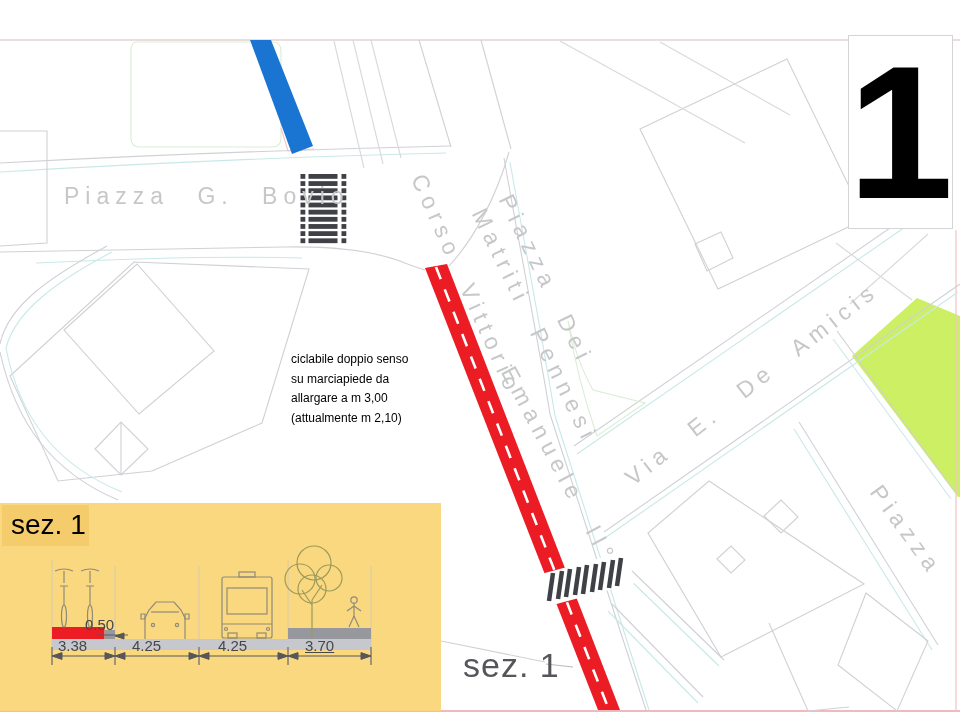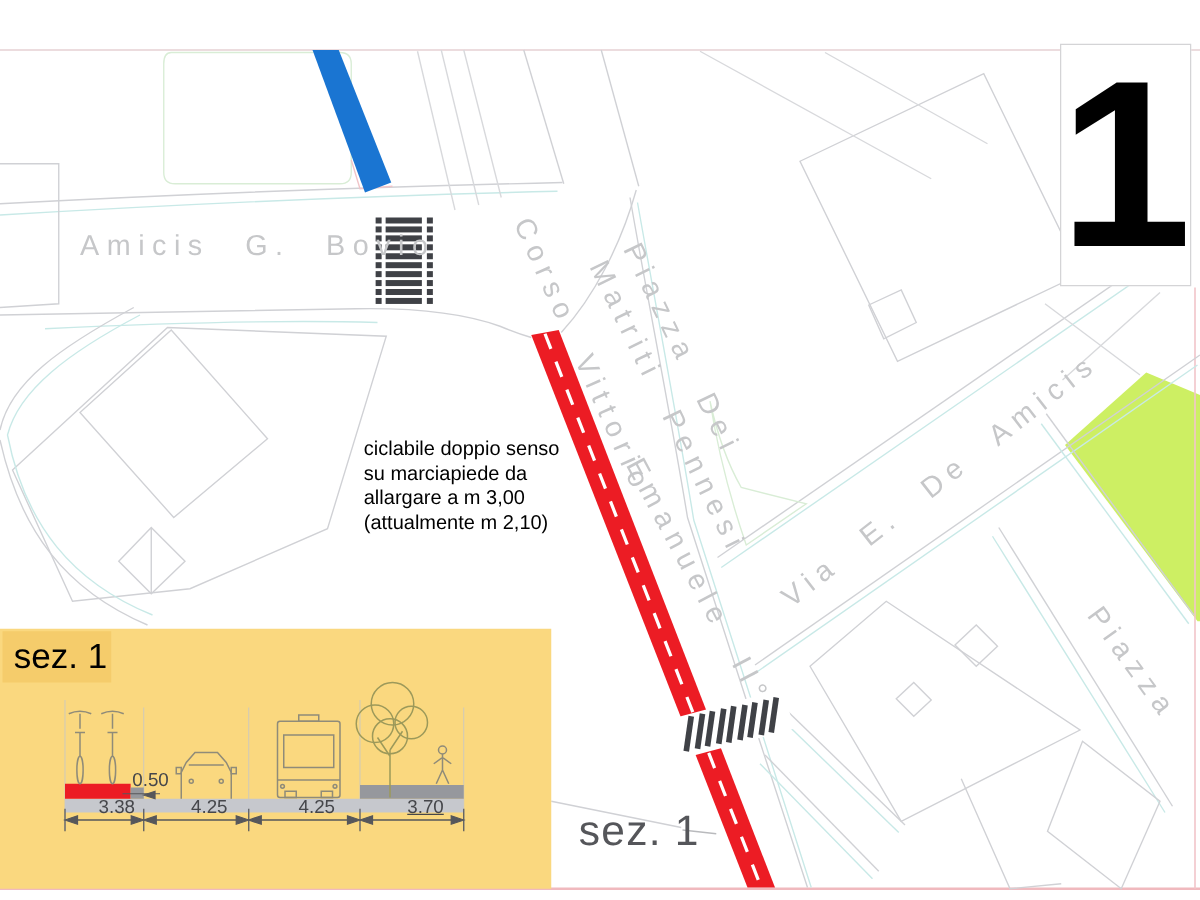--- a/index.html
+++ b/index.html
@@ -6,33 +6,33 @@
   #page{position:relative;width:960px;height:720px;overflow:hidden;background:#fff;
         font-family:"Liberation Sans",sans-serif;}
   svg{position:absolute;left:0;top:0;}
   .street-label{position:absolute;color:#c6c7c9;font-size:23px;letter-spacing:6px;
      word-spacing:16px;white-space:nowrap;transform-origin:0 0;z-index:4;}
   .rot66{transform:rotate(66deg);}
   .rot64{transform:rotate(64deg);}
   .rot62{transform:rotate(62deg);}
   .rotm38{transform:rotate(-38deg);}
   .rot54{transform:rotate(54deg);}
-  #annotation{position:absolute;left:291px;top:350px;width:160px;font-size:16px;
+  #annotation{position:absolute;left:291px;top:350px;width:160px;font-size:12px;
      line-height:19.5px;color:#000;white-space:pre-line;z-index:4;}
   #sheet-box{position:absolute;left:848px;top:35px;width:103px;height:192px;background:#fff;
      border:1px solid #d4d4d6;display:flex;align-items:center;justify-content:center;z-index:4;}
   #sheet-box .digit{font-size:190px;font-weight:bold;line-height:170px;color:#000;}
   #section-panel{position:absolute;left:0;top:503px;width:441px;height:208px;
      background:#FAD87F;z-index:2;}
   #section-title-box{position:absolute;left:2px;top:505px;width:87px;height:41px;
      background:#F5CC6B;z-index:4;}
   #section-title-box span{display:block;padding-left:9px;line-height:40px;font-size:28px;color:#000;}
   #map-sez-label{position:absolute;left:463px;top:646px;font-size:34px;color:#55565a;
      letter-spacing:1px;z-index:4;}
-  .dim-label{position:absolute;width:50px;text-align:right;font-size:15px;color:#46474b;z-index:4;}
+  .dim-label{position:absolute;width:50px;text-align:left;font-size:15px;color:#46474b;z-index:4;}
   #svg-section{z-index:3;}
   #svg-map{z-index:1;}
 </style>
 </head>
 <body>
 
 <div id="page">
 
   <svg id="svg-map" width="960" height="720" viewBox="0 0 960 720">
 
@@ -204,21 +204,21 @@
       <path d="M288,656 l10,-3.4 v6.8 Z M371,656 l-10,-3.4 v6.8 Z"></path>
       <path d="M98,635 H128" stroke-width="0.9" fill="none"></path>
       <path d="M115,636 l9,-3 v6 Z"></path>
     </g>
   </svg>
 
   <div id="sheet-box">
     <span class="digit">1</span>
   </div>
 
-  <div class="street-label" style="left:64px;top:183px;">Amicis G. Bovio</div>
+  <div class="street-label" style="left:64px;top:183px;">Piazza G. Bovio</div>
   <div class="street-label rot66" style="left:430px;top:170px;">Corso Vittorio</div>
   <div class="street-label rot62" style="left:519px;top:362px;">Emanuele II°</div>
   <div class="street-label rot64" style="left:517px;top:190px;">Piazza Dei</div>
   <div class="street-label rot64" style="left:490px;top:204px;">Matriti Pennesi</div>
   <div class="street-label rotm38" style="left:620px;top:470px;">Via E. De Amicis</div>
   <div class="street-label rot54" style="left:886px;top:480px;">Piazza</div>
 
   <div id="annotation">ciclabile doppio senso
 su marciapiede da
 allargare a m 3,00

